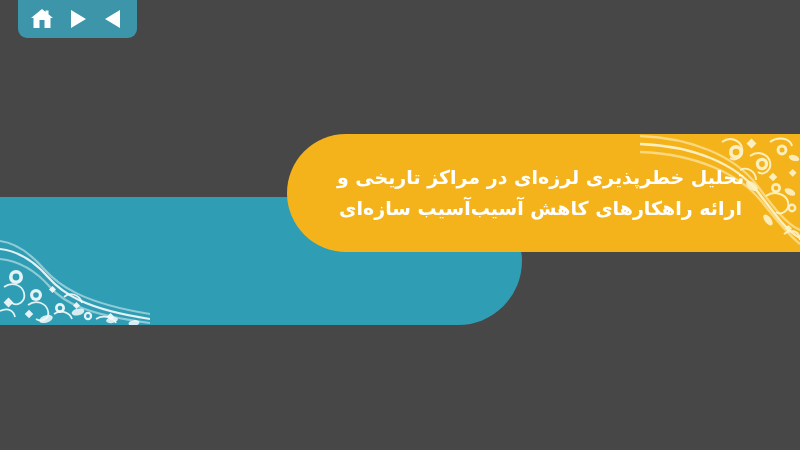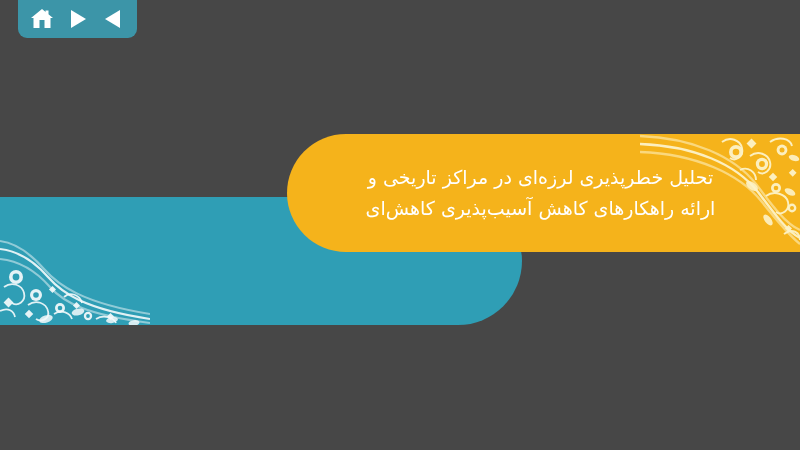--- a/index.html
+++ b/index.html
@@ -100,21 +100,21 @@
     z-index: 3;
     width: 100%;
     text-align: center;
     padding: 0 24px 0 18px;
     box-sizing: border-box;
   }
   .title-line {
     color: #FFFFFF;
     font-size: 19px;
     line-height: 31px;
-    font-weight: normal;
+    font-weight: bold;
     white-space: nowrap;
     direction: rtl;
     text-align: center;
   }
 </style>
 </head>
 <body>
 
 <div class="slide">
 
@@ -192,21 +192,21 @@
       <g fill="#FDF3C8" opacity="0.9">
         <ellipse cx="112" cy="52" rx="7" ry="3.6" transform="rotate(38 112 52)"></ellipse>
         <ellipse cx="128" cy="86" rx="6.4" ry="3.2" transform="rotate(52 128 86)"></ellipse>
         <ellipse cx="150" cy="58" rx="5.8" ry="3" transform="rotate(28 150 58)"></ellipse>
         <ellipse cx="154" cy="24" rx="5.4" ry="2.8" transform="rotate(18 154 24)"></ellipse>
       </g>
     </svg>
 
     <div class="title-wrap">
       <div class="title-line">تحلیل خطرپذیری لرزه‌ای در مراکز تاریخی و</div>
-      <div class="title-line">ارائه راهکارهای کاهش آسیب‌پذیری کاهش‌ای</div>
+      <div class="title-line">ارائه راهکارهای کاهش آسیب‌آسیب سازه‌ای</div>
     </div>
   </div>
 
   <div class="navbar">
 
     <div class="nav-btn">
       <svg width="18" height="20" viewBox="0 0 18 20">
         <polygon points="16,1 16,19 1,10" fill="#FFFFFF"></polygon>
       </svg>
     </div>

